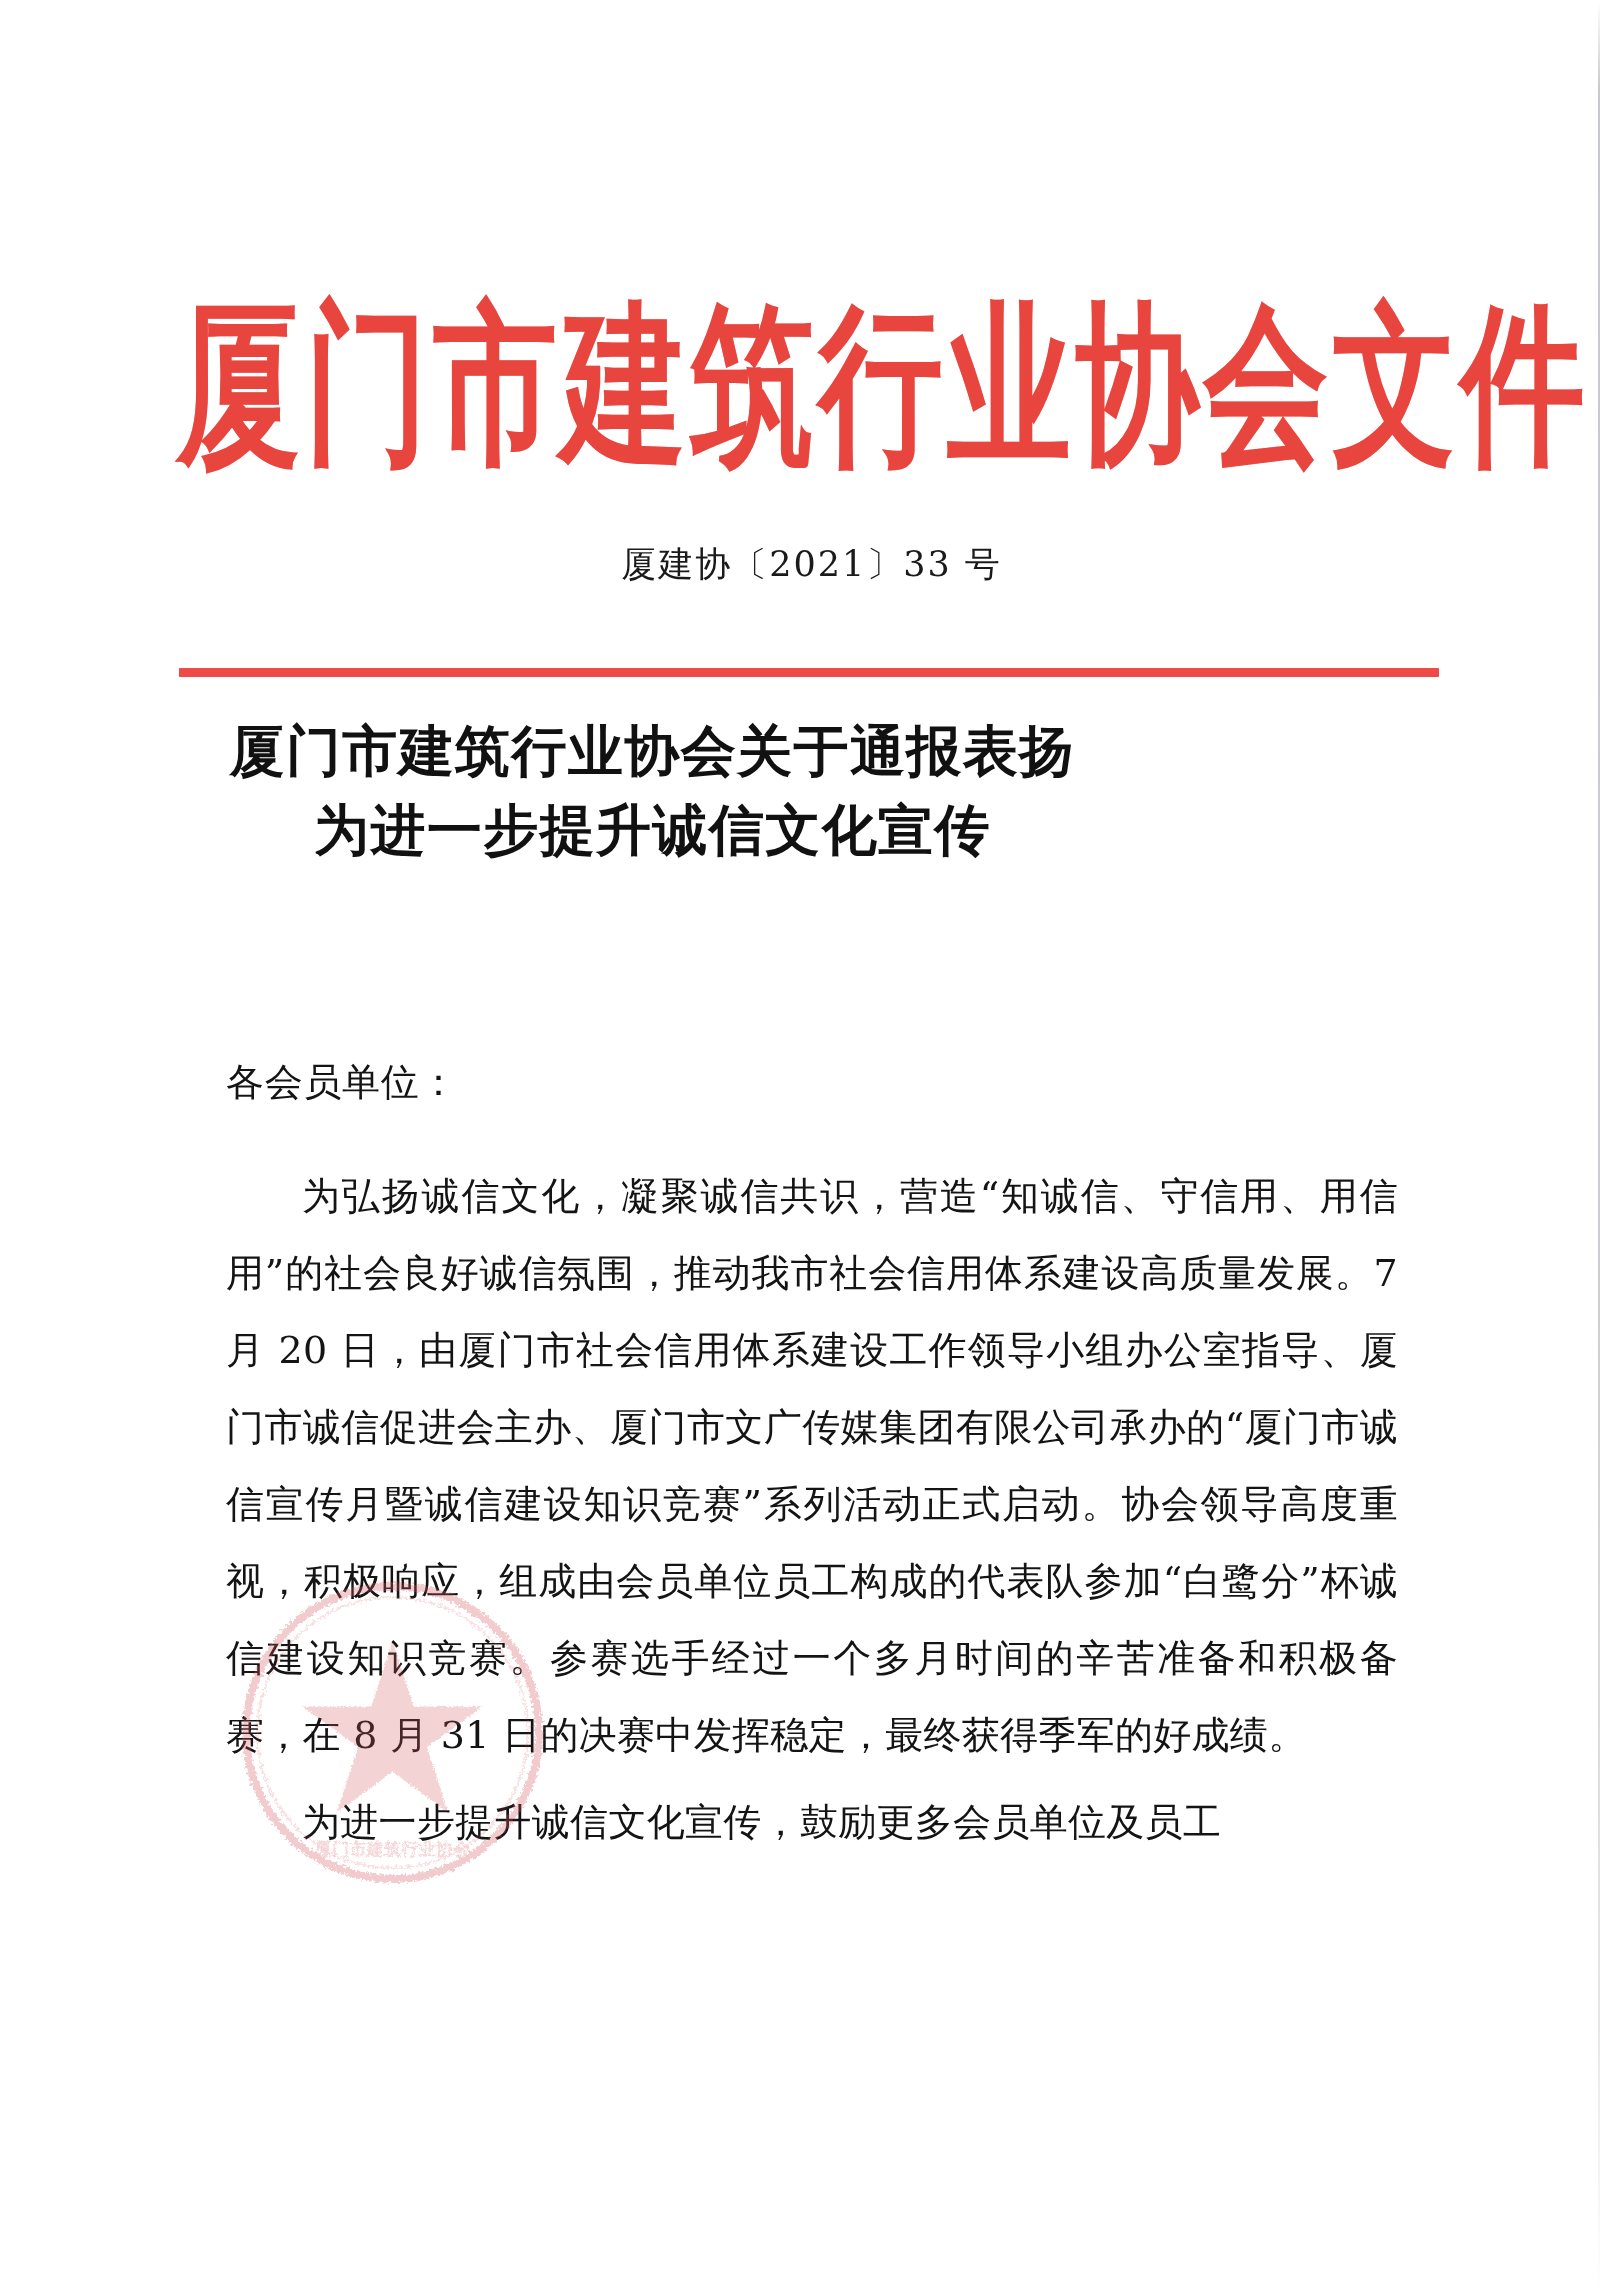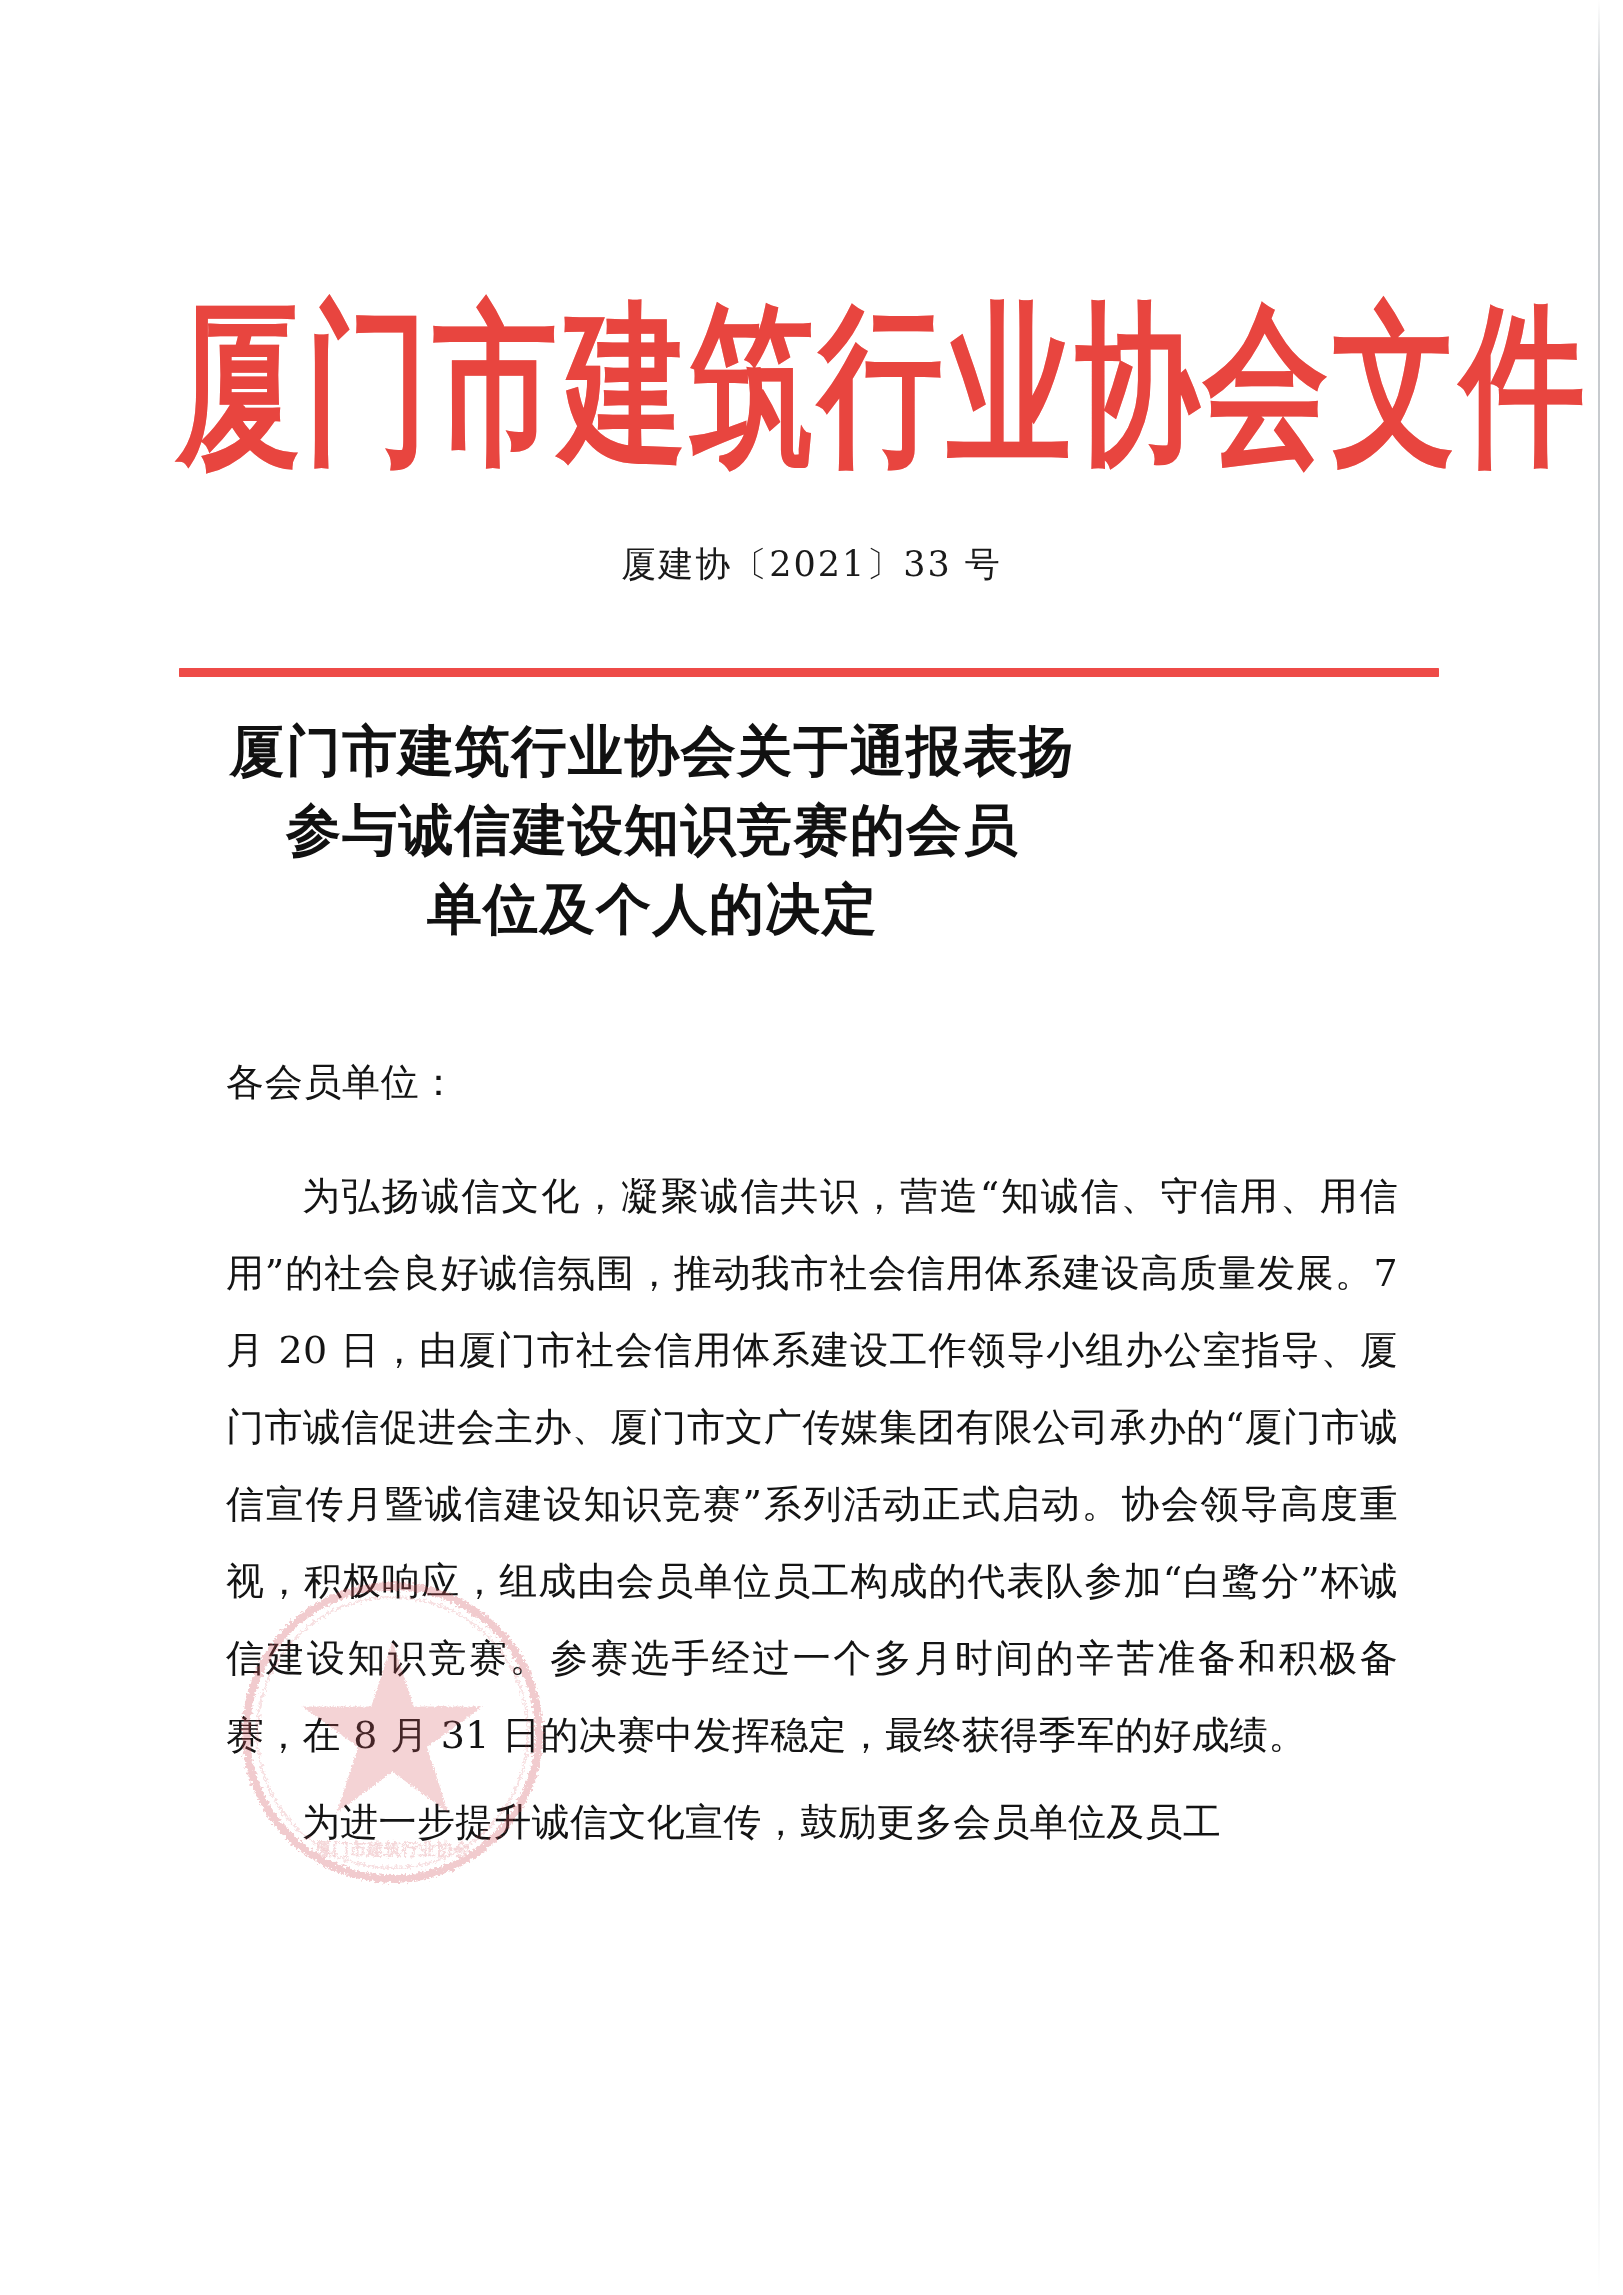--- a/index.html
+++ b/index.html
@@ -160,22 +160,21 @@
   <div class="masthead">
     <span class="masthead-text">厦门市建筑行业协会文件</span>
   </div>
 
   <div class="doc-number">厦建协〔2021〕33 号</div>
 
   <div class="red-rule"></div>
 
   <div class="doc-title">
     <span class="t-line">厦门市建筑行业协会关于通报表扬</span>
-    <span class="t-line">参与诚信建设知识竞赛的会员</span>
-    <span class="t-line">单位及个人的决定</span>
+    <span class="t-line">为进一步提升诚信文化宣传</span>
   </div>
 
   <div class="body-block">
     <p class="salutation">各会员单位：</p>
     <p class="para">为弘扬诚信文化，凝聚诚信共识，营造“知诚信、守信用、用信用”的社会良好诚信氛围，推动我市社会信用体系建设高质量发展。7 月 20 日，由厦门市社会信用体系建设工作领导小组办公室指导、厦门市诚信促进会主办、厦门市文广传媒集团有限公司承办的“厦门市诚信宣传月暨诚信建设知识竞赛”系列活动正式启动。协会领导高度重视，积极响应，组成由会员单位员工构成的代表队参加“白鹭分”杯诚信建设知识竞赛。参赛选手经过一个多月时间的辛苦准备和积极备赛，在 8 月 31 日的决赛中发挥稳定，最终获得季军的好成绩。</p>
     <p class="para">为进一步提升诚信文化宣传，鼓励更多会员单位及员工</p>
   </div>
 
   <div class="seal">
     <svg viewBox="0 0 200 200" xmlns="http://www.w3.org/2000/svg" aria-hidden="true">

